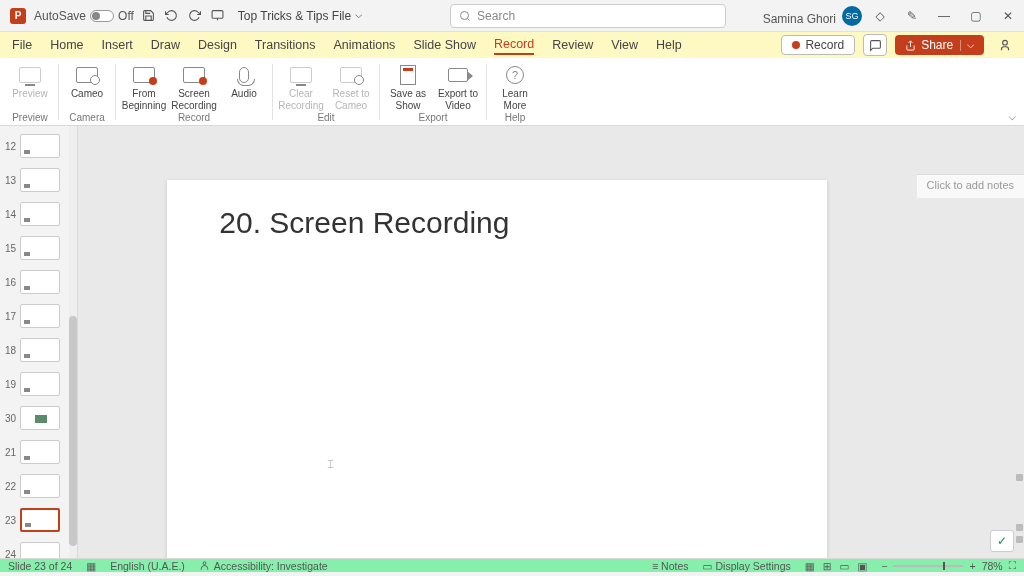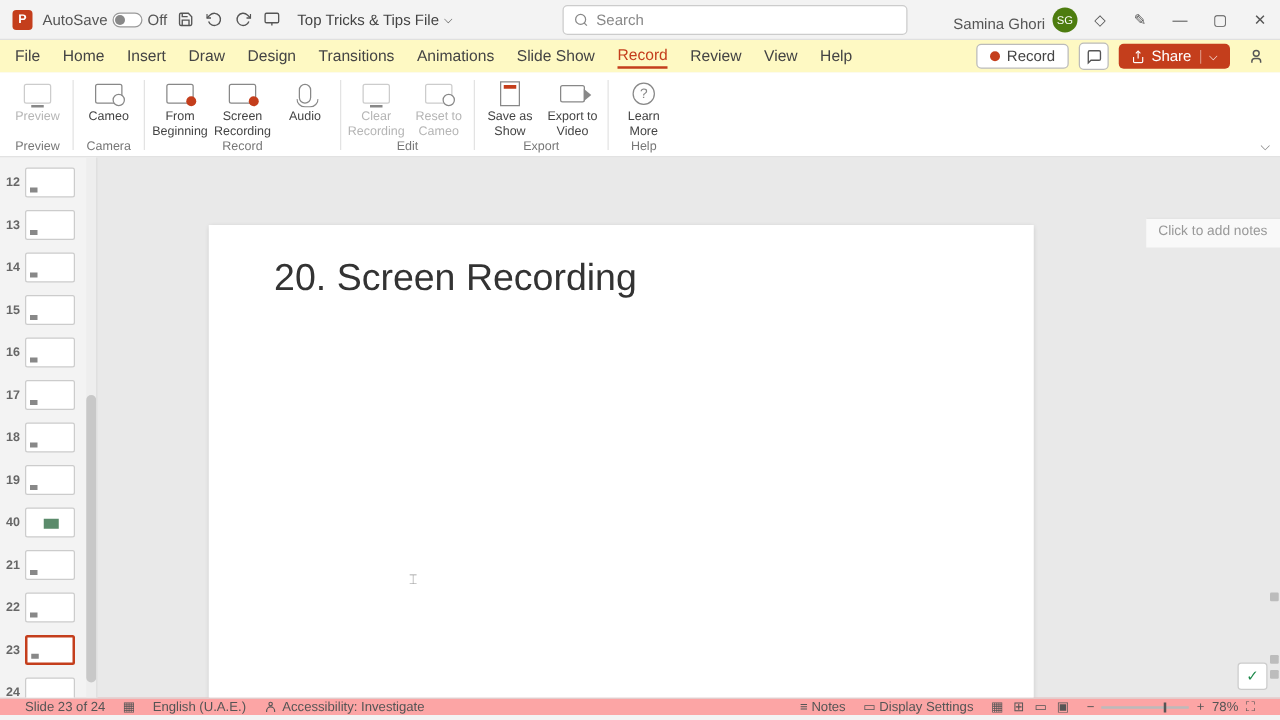--- a/index.html
+++ b/index.html
@@ -10,21 +10,21 @@
 .titlebar .app-icon { width: 16px; height: 16px; background: #c43e1c; border-radius: 3px; margin: 0 8px 0 10px; display:flex;align-items:center;justify-content:center;color:#fff;font-size:10px;font-weight:bold;}
 .titlebar .autosave { display: flex; align-items: center; gap: 4px; margin-right: 8px; color:#555; }
 .titlebar .toggle { width: 24px; height: 12px; border: 1px solid #999; border-radius: 6px; position: relative; background:#fff;}
 .titlebar .toggle::after { content:""; position:absolute; left:1px; top:1px; width:8px; height:8px; border-radius:50%; background:#888; }
 .titlebar .qat { display:flex; align-items:center; gap:10px; margin-right:14px; color:#555; }
 .titlebar .qat span { cursor:pointer; }
 .titlebar .filename { color:#444; cursor:pointer; display:flex; align-items:center; gap:4px;}
 .titlebar .search { flex: 0 0 auto; margin-left: 88px; display:flex; align-items:center; width:276px; height:24px; border:1px solid #ccc; border-radius:4px; background:#fff; padding:0 8px; color:#888; gap:6px; }
 .titlebar .spacer { flex:1; }
 .titlebar .user { display:flex; align-items:flex-end; gap:6px; color:#555; margin-right:10px; }
-.titlebar .avatar { width:20px; height:20px; border-radius:50%; background:#4d7c0f; color:#fff; display:flex; align-items:center; justify-content:center; font-size:9px; }
+.titlebar .avatar { width:20px; height:20px; border-radius:50%; background:#0369a1; color:#fff; display:flex; align-items:center; justify-content:center; font-size:9px; }
 .titlebar .right-icons { display:flex; align-items:center; gap:16px; color:#555; margin-right:8px; }
 .titlebar .right-icons span { cursor:pointer; width:16px; text-align:center; }
 
 
 .menubar { height: 26px; display:flex; align-items:center; padding: 0 12px; gap:18px; background:#fef9c3; font-size:12.5px; color:#444; }
 .menubar .tab { cursor:pointer; padding:2px 0; }
 .menubar .tab.active { color:#c43e1c; border-bottom:2px solid #c43e1c; font-weight:500; }
 .menubar .spacer { flex:1; }
 .menubar .right { display:flex; align-items:center; gap:8px; }
 .menubar .record-btn { border:1px solid #bbb; border-radius:4px; padding:2px 10px; display:flex; align-items:center; gap:5px; background:#fff; cursor:pointer; font-size:12px;}
@@ -57,42 +57,42 @@
 .ic-doc::before{content:"";position:absolute;top:2px;left:2px;right:2px;height:3px;background:#c43e1c;}
 .ic-vid { width:20px;height:14px;border:1.5px solid #888;border-radius:2px;position:relative;}
 .ic-vid::after{content:"";position:absolute;right:-6px;top:2px;width:0;height:0;border-top:5px solid transparent;border-bottom:5px solid transparent;border-left:6px solid #888;}
 .ic-q { width:18px;height:18px;border:1.5px solid #888;border-radius:50%;display:flex;align-items:center;justify-content:center;font-size:11px;color:#888;}
 
 
 .workspace { display:flex; height:calc(576px - 32px - 26px - 68px - 18px); background:#e9e9e9; }
 .thumbs { width:78px; background:#f3f3f3; border-right:1px solid #d9d9d9; overflow:hidden; position:relative; padding-top:4px;}
 .thumbs-inner { position:relative; }
 .thumb-row { display:flex; align-items:center; gap:4px; margin:4px 6px 10px 2px; }
-.thumb-num { width:14px; text-align:right; font-size:10px; color:#666;font-weight:bold; }
+.thumb-num { width:14px; text-align:right; font-size:10px; color:#666; }
 .thumb { width:40px; height:24px; background:#fff; border:1px solid #ccc; border-radius:2px; cursor:pointer; position:relative;}
 .thumb.selected { border:2px solid #c43e1c; }
 .thumb .mini { position:absolute; width:6px; height:4px; background:#888; bottom:3px; left:3px;}
 .thumb.with-img .mini { width:12px; height:8px; background:#5b8b6b; top:8px; left:14px;}
 .scroll-track { position:absolute; right:0; top:0; width:8px; height:100%; background:#eee;}
 .scroll-thumb { position:absolute; right:0; width:8px; background:#c8c8c8; border-radius:4px;}
 
 .canvas-area { flex:1; position:relative; display:flex; flex-direction:row;margin-top:48px; }
 .slide-wrap { flex:1; display:flex; align-items:flex-start; justify-content:center; padding:6px 60px 0 60px; overflow:hidden;}
 .slide { width:660px; height:380px; background:#fff; box-shadow:0 1px 4px rgba(0,0,0,.15); position:relative; }
 .slide-title { position:absolute; top:26px; left:52px; font-size:30px; color:#333; font-weight:400; }
 .cursor { position:absolute; top:278px; left:160px; font-size:11px; color:#999; }
 
 .notes { height:24px; background:#f9f9f9; border-top:1px solid #ddd; padding:4px 10px; font-size:11px; color:#999; cursor:text;}
 
 .right-scroll { position:absolute; right:0; top:0; width:10px; height:100%; }
 .r-mark { position:absolute; right:1px; width:7px; height:7px; background:#bcbcbc; border-radius:1px;}
 .ok-btn { position:absolute; right:10px; bottom:6px; width:24px; height:22px; border:1px solid #ccc; border-radius:3px; background:#fff; display:flex;align-items:center;justify-content:center; color:#1e8a4c; font-size:12px; cursor:pointer;}
 
 
-.statusbar { height:14px; background:#fca5a5; border-top:1px solid #d9d9d9; display:flex; align-items:center; font-size:10.5px; color:#555; padding:0 20px; gap:14px;}
+.statusbar { height:14px; background:#86efac; border-top:1px solid #d9d9d9; display:flex; align-items:center; font-size:10.5px; color:#555; padding:0 8px; gap:14px;}
 .statusbar .spacer{flex:1;}
 .statusbar .views { display:flex; gap:8px; align-items:center;}
 .statusbar .views span { cursor:pointer; }
 .zoom { display:flex; align-items:center; gap:6px;}
 .zoom-track { width:70px; height:2px; background:#bbb; position:relative;}
 .zoom-handle { position:absolute; top:-3px; left:50px; width:2px; height:8px; background:#555;}
 svg { display:block; }
 </style>
 </head>
 <body>
@@ -343,21 +343,21 @@
             <div class="mini"></div>
           </div>
         </div>
         <div class="thumb-row">
           <div class="thumb-num">19</div>
           <div class="thumb">
             <div class="mini"></div>
           </div>
         </div>
         <div class="thumb-row">
-          <div class="thumb-num">40</div>
+          <div class="thumb-num">30</div>
           <div class="thumb with-img">
             <div class="mini"></div>
           </div>
         </div>
         <div class="thumb-row">
           <div class="thumb-num">21</div>
           <div class="thumb">
             <div class="mini"></div>
           </div>
         </div>

